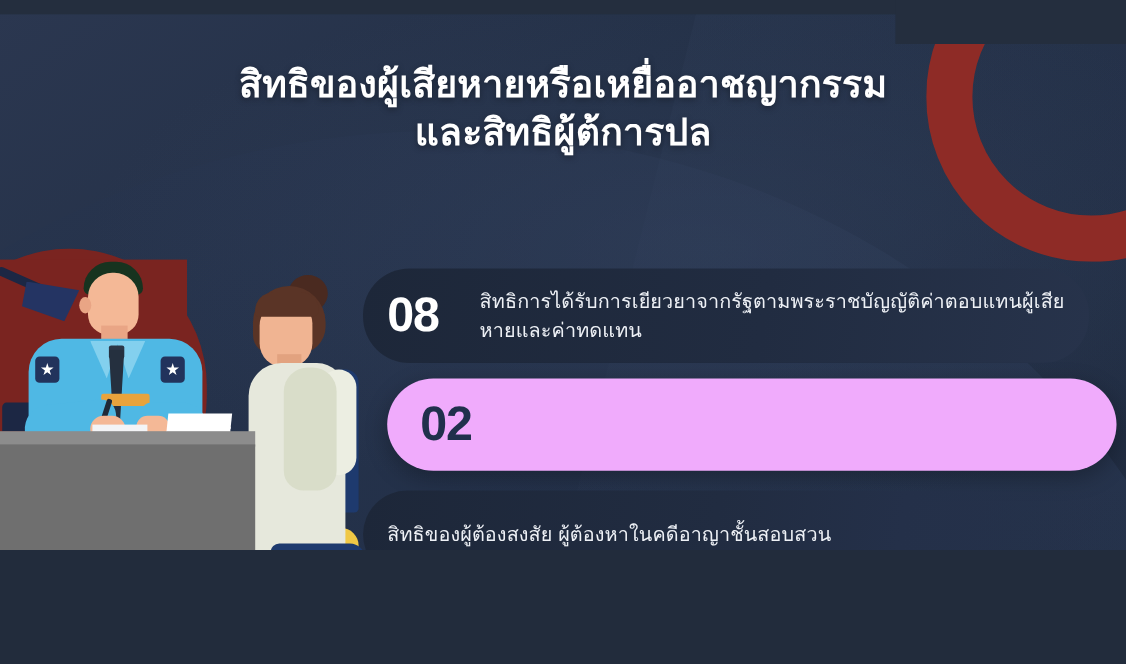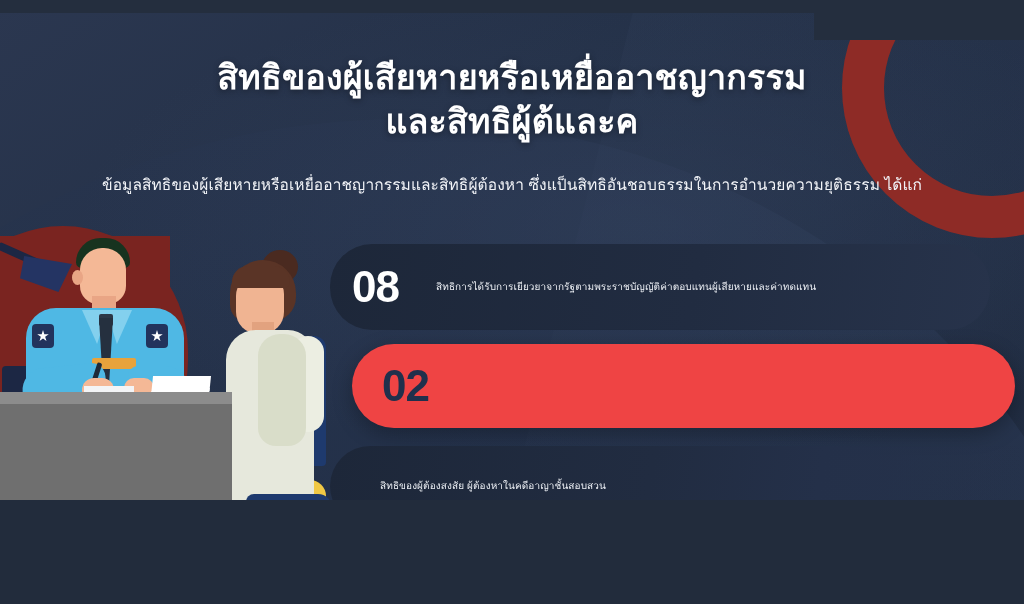--- a/index.html
+++ b/index.html
@@ -260,46 +260,46 @@
 
   .card{
     position:absolute; display:flex; align-items:center;
     border-radius:42px;
   }
   .card .num{
     font-weight:700; letter-spacing:-1px; line-height:1;
     font-size:44px; flex:0 0 auto;
   }
   .card .txt{
-    font-size:10px; line-height:1.45; letter-spacing:.1px;
+    font-size:18px; line-height:1.45; letter-spacing:.1px;
   }
 
   .card-1{
     left:330px; top:244px; width:660px; height:86px;
     background:linear-gradient(100deg,#1d2739 0%,#212c41 55%,#27334b 100%);
     padding-left:22px;
   }
   .card-1 .num{ color:#ffffff; width:84px; }
   .card-1 .txt{ color:#eef1f6; }
 
   .card-2{
     left:352px; top:344px; width:663px; height:84px;
-    background:#ef4444; padding-left:30px;
+    background:#f0abfc; padding-left:30px;
     box-shadow:0 6px 20px rgba(0,0,0,.28);
   }
   .card-2 .num{ color:#20304c; width:84px; }
   .card-2 .txt{ color:#27364f; }
 
   .card-3{
     left:330px; top:446px; width:694px; height:80px;
     background:linear-gradient(100deg,#1d2739 0%,#212c41 46%,#243049 70%,rgba(36,48,73,0) 100%);
     border-radius:42px 0 0 42px; padding-left:22px;
   }
   .card-3 .num{ color:#ffffff; width:84px; }
-  .card-3 .txt{ color:#eef1f6;margin-left:28px; }
+  .card-3 .txt{ color:#eef1f6; }
 
   
   .title{
     position:absolute; left:0; top:56px; width:1024px;
     text-align:center; color:#ffffff;
     font-size:34px; font-weight:700; line-height:1.28;
     letter-spacing:.2px;
     text-shadow:0 2px 6px rgba(0,0,0,.35);
   }
   .title .l2{ display:block; }
@@ -381,23 +381,22 @@
     <div class="wheel b"></div>
     <div class="boot1"></div>
     <div class="boot2"></div>
 
     <div class="desk-top"></div>
     <div class="desk-body"></div>
   </div>
 
   <div class="title">
     <span>สิทธิของผู้เสียหายหรือเหยื่ออาชญากรรม</span>
-    <span class="l2">และสิทธิผู้ต้และค</span>
+    <span class="l2">และสิทธิผู้ต้การปล</span>
   </div>
-  <div class="subtitle">ข้อมูลสิทธิของผู้เสียหายหรือเหยื่ออาชญากรรมและสิทธิผู้ต้องหา ซึ่งแป็นสิทธิอันชอบธรรมในการอำนวยความยุติธรรม ได้แก่</div>
 
   <div class="cards">
 
     <div class="card card-1">
       <div class="num">08</div>
       <div class="txt">
         <div>สิทธิการได้รับการเยียวยาจากรัฐตามพระราชบัญญัติค่าตอบแทนผู้เสียหายและค่าทดแทน</div>
       </div>
     </div>
 

